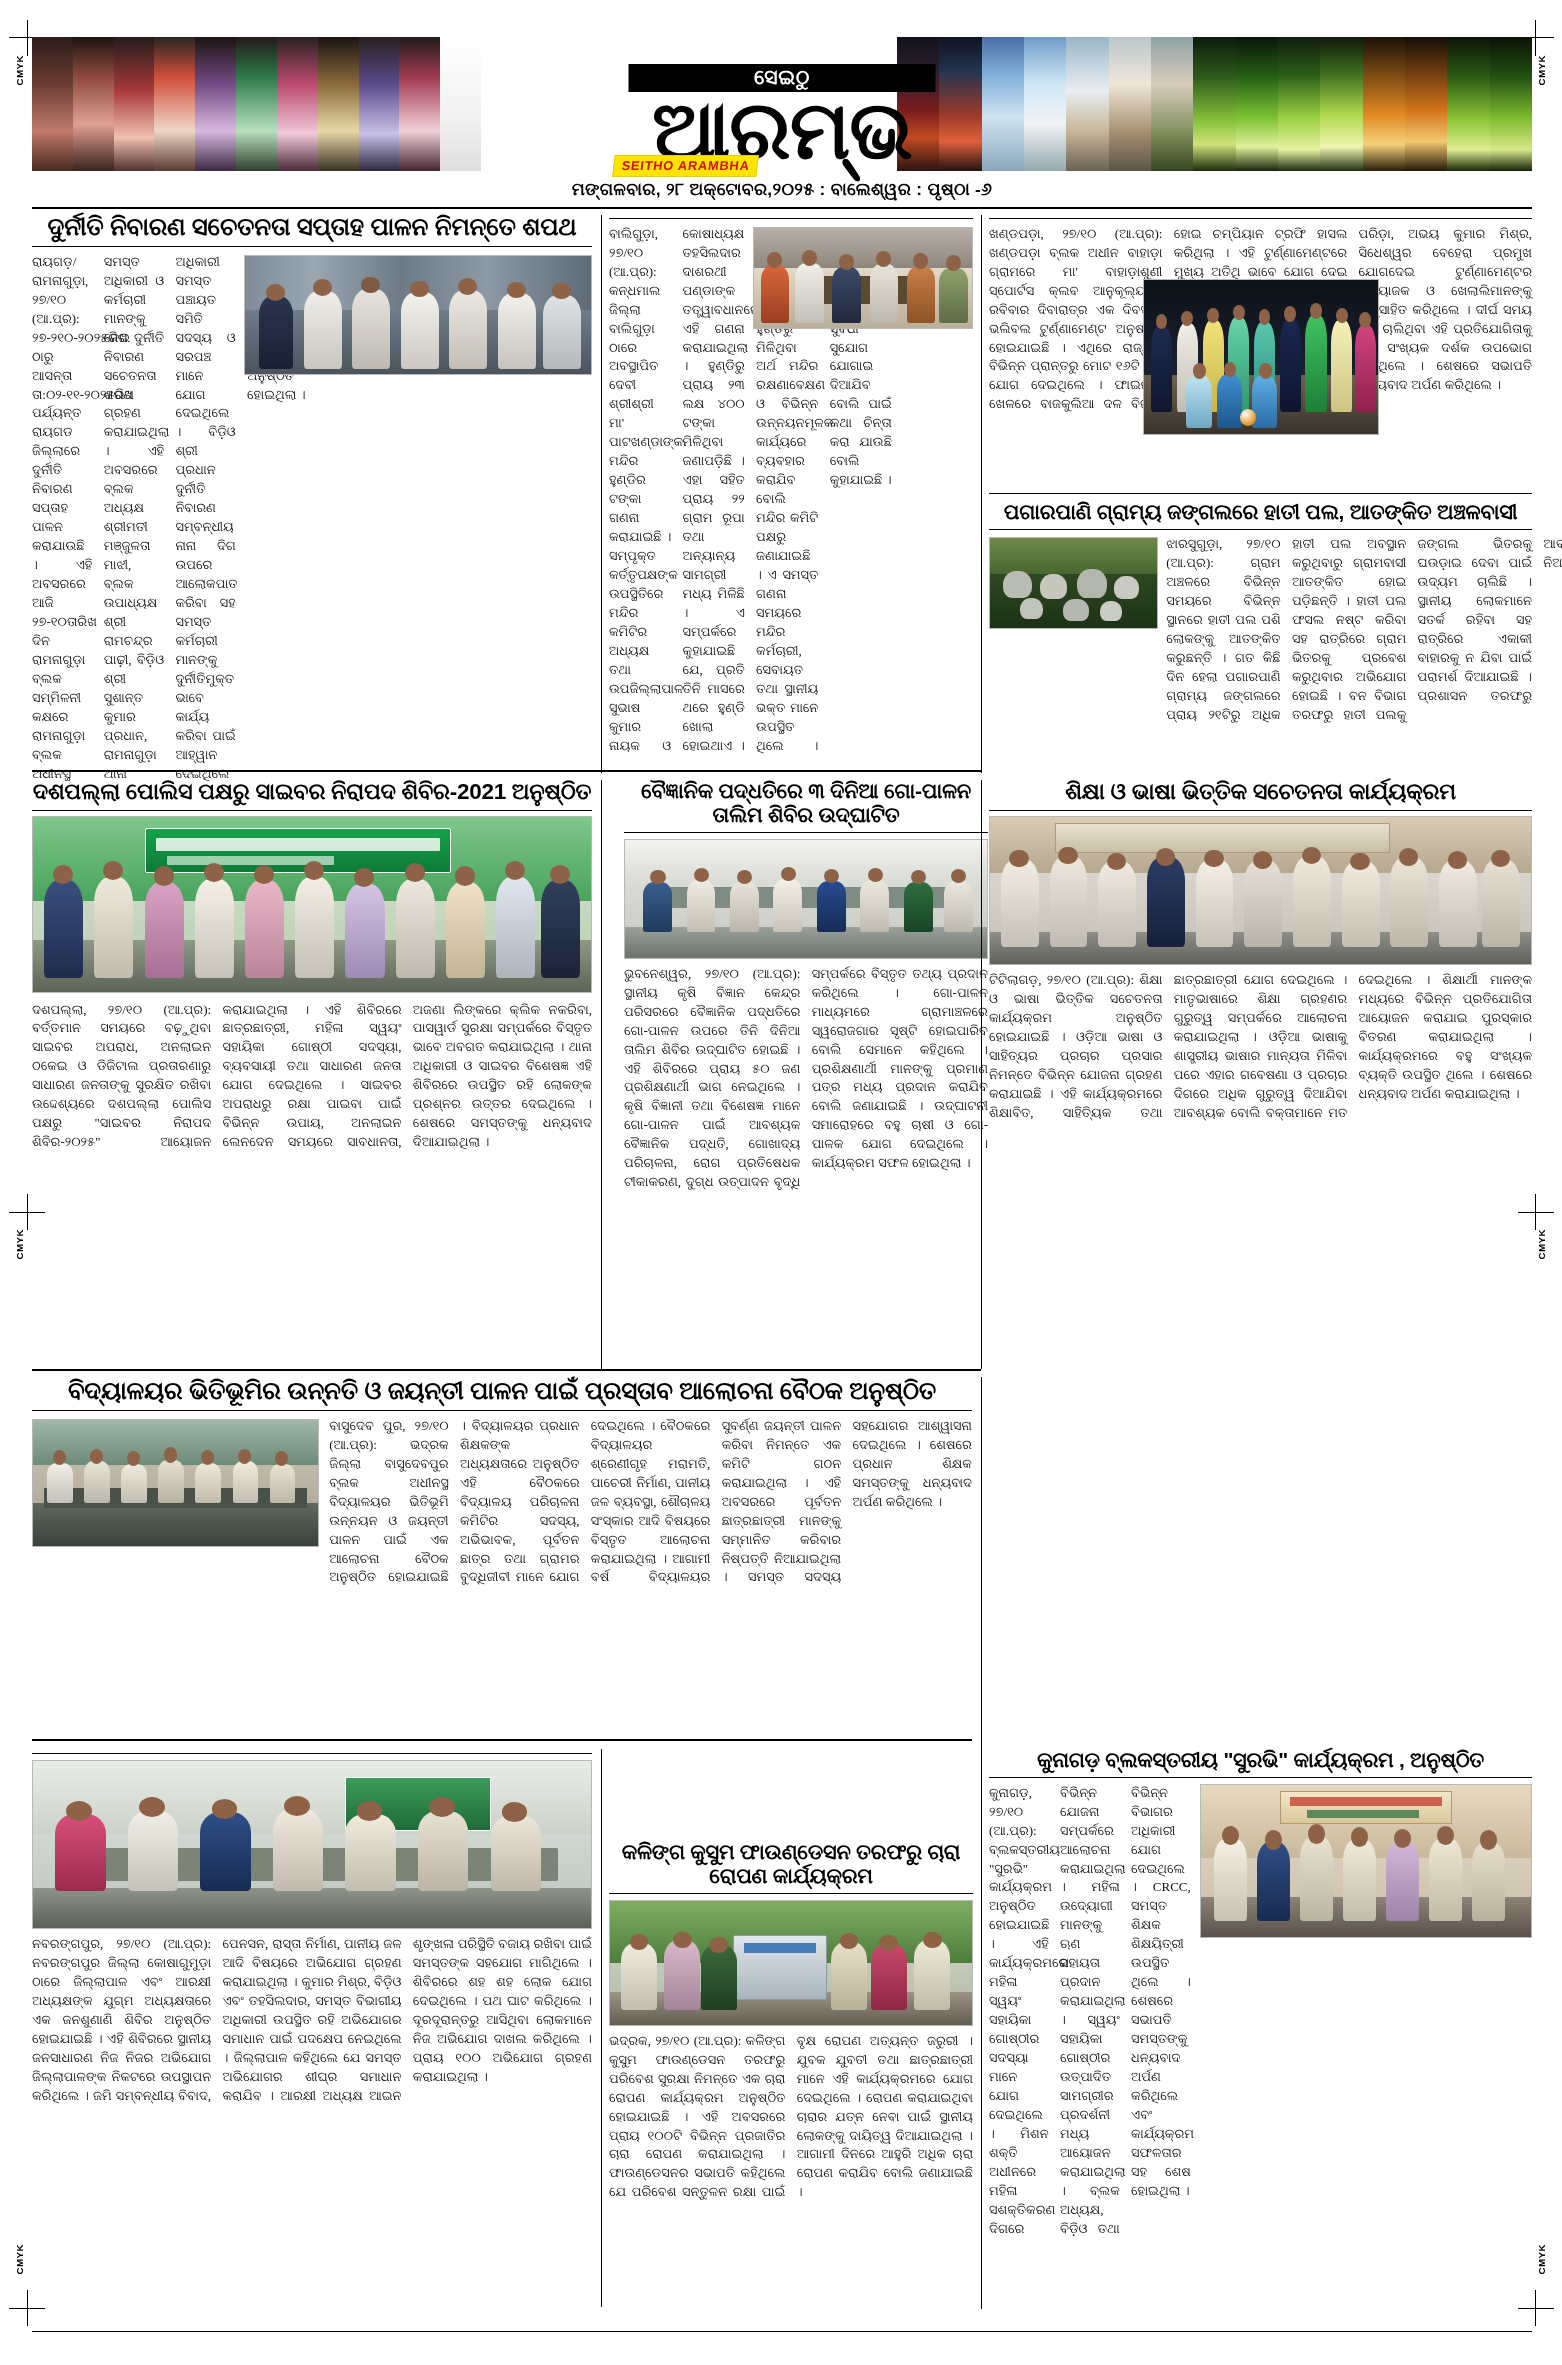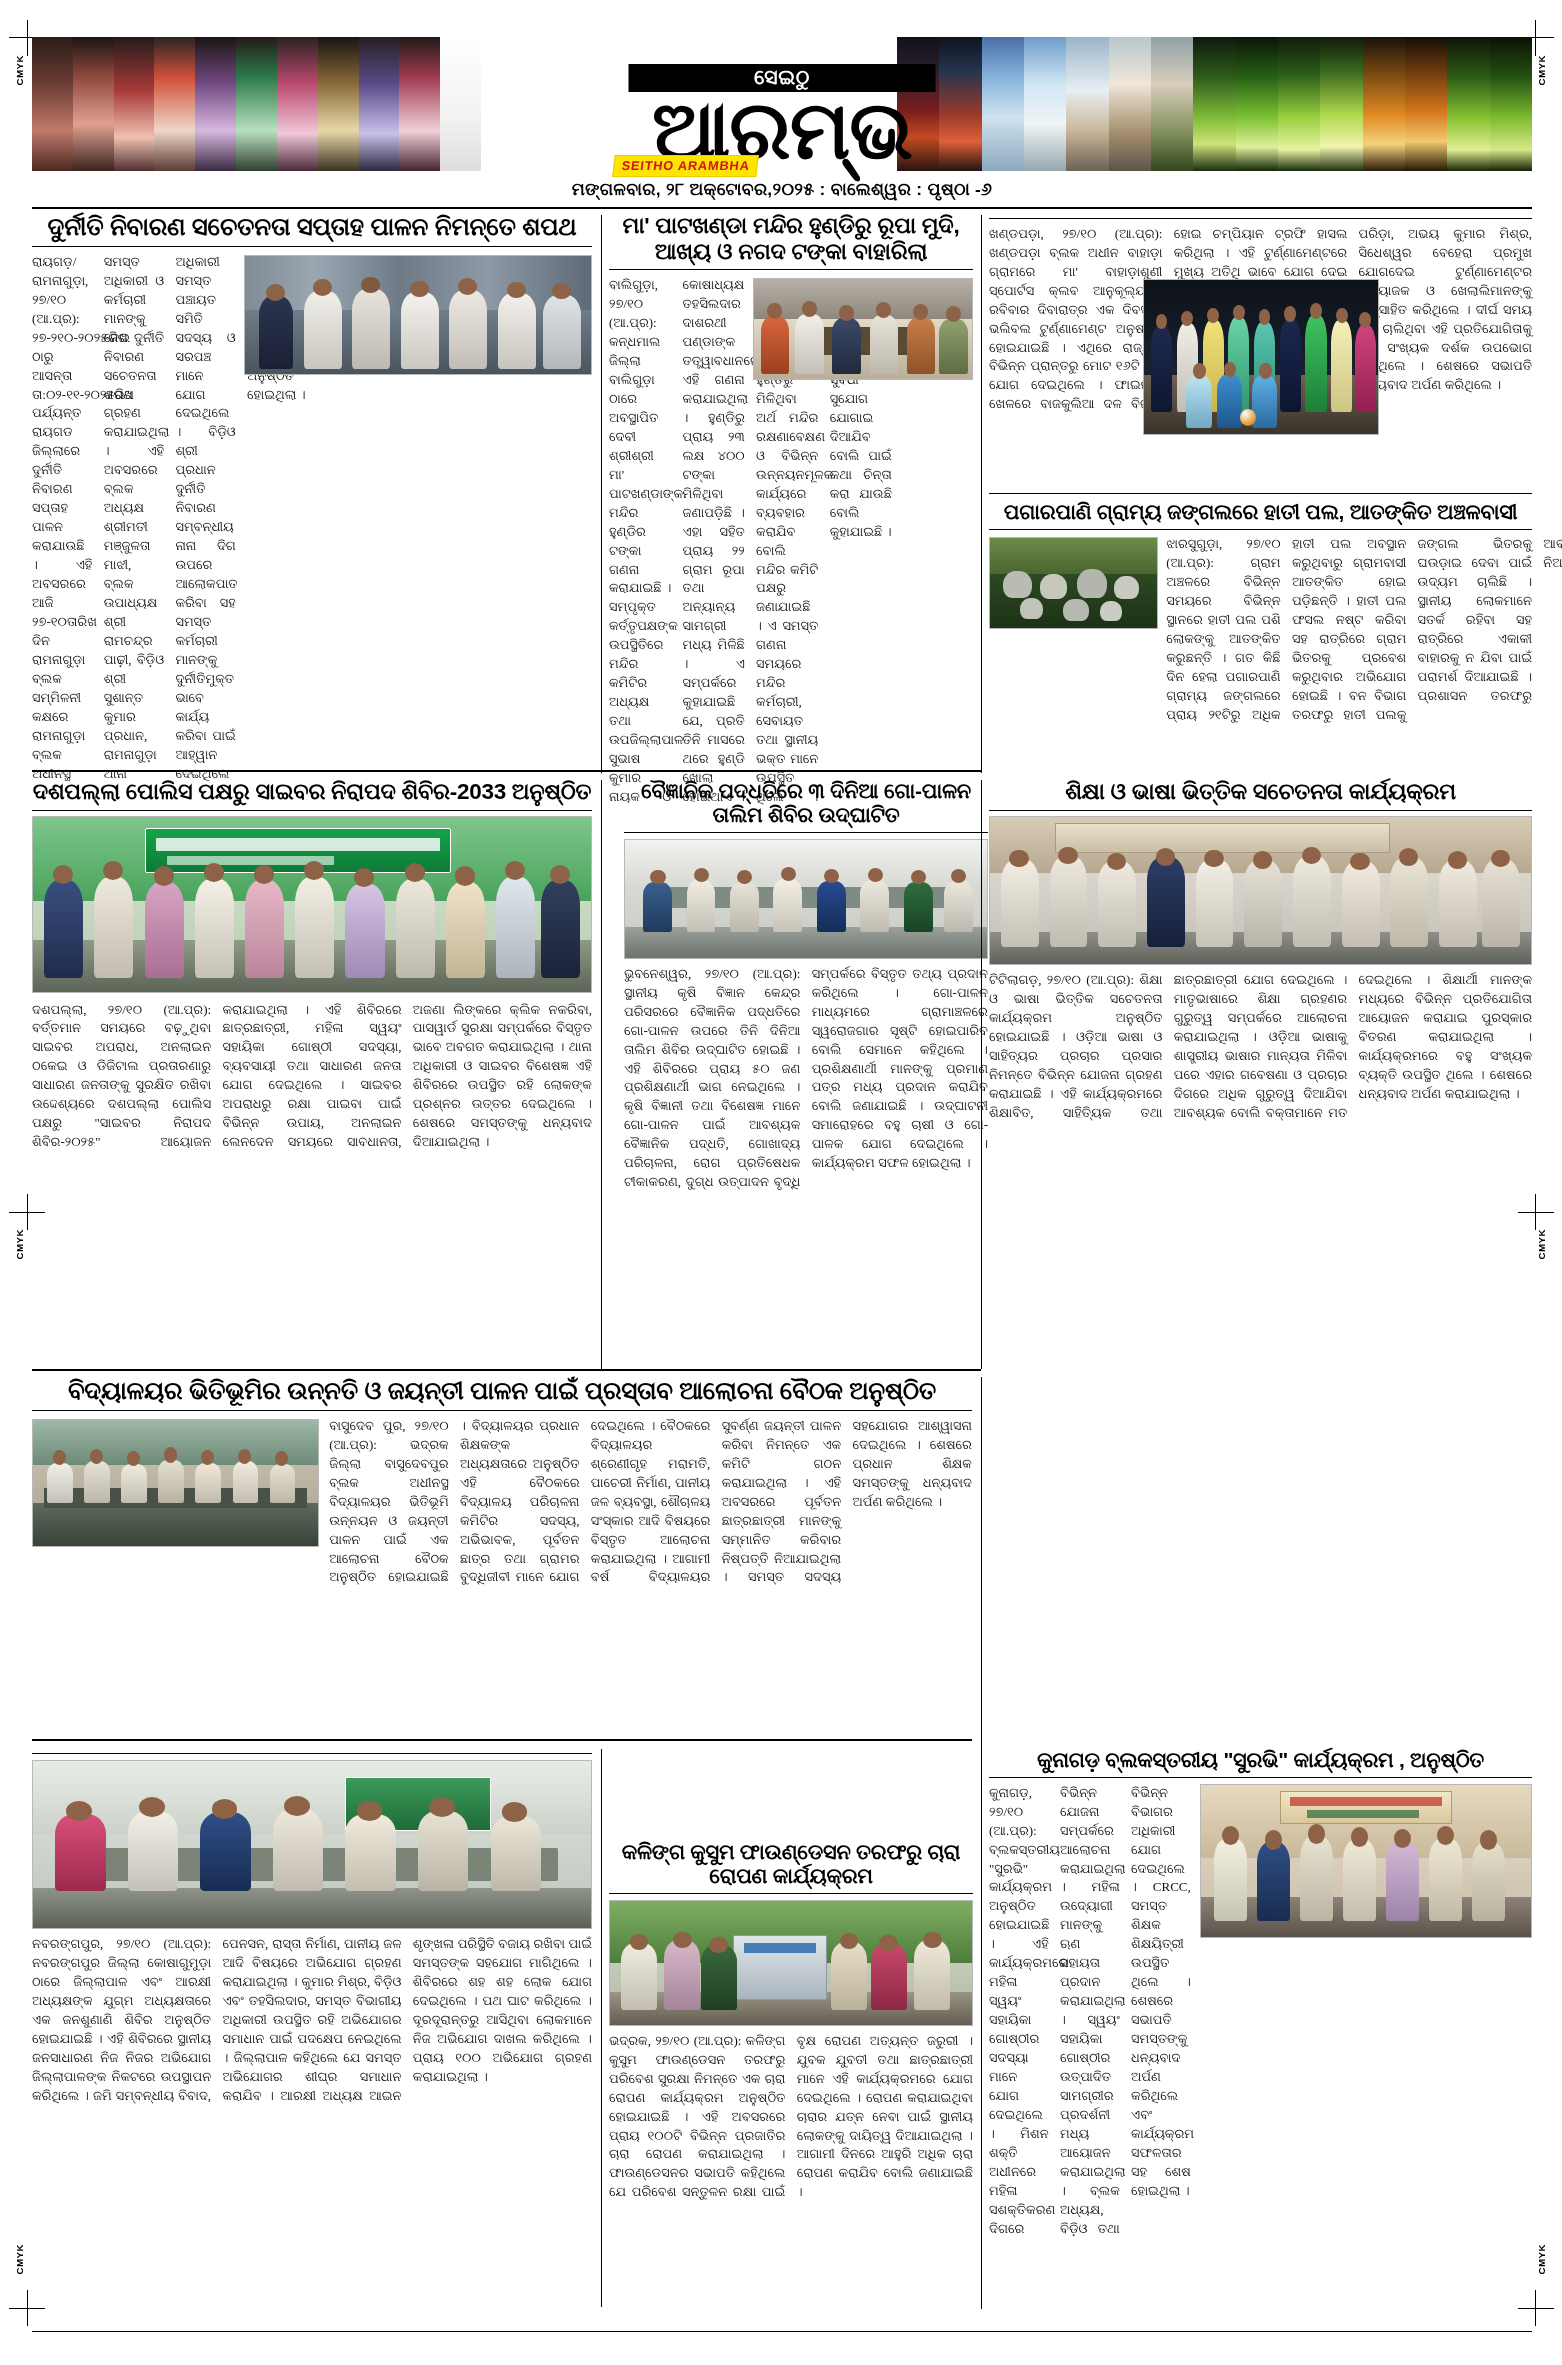--- a/index.html
+++ b/index.html
@@ -254,21 +254,20 @@
       <div class="head" style="left:88.6%;bottom:63%;width:5.5%;height:14%"></div>
     </div>
     <div class="body-cols c3" style="height:533px;">
       <p><span class="dateline-inline">ରାୟଗଡ଼/ ରାମନାଗୁଡ଼ା, ୨୭/୧୦ (ଆ.ପ୍ର)</span><span>: ୨୭-୨୧୦-୨୦୨୫ରିଖ ଠାରୁ ଆସନ୍ତା ତା:୦୨-୧୧-୨୦୨୫ରିଖ ପର୍ଯ୍ୟନ୍ତ ରାୟଗଡ ଜିଲ୍ଲାରେ ଦୁର୍ନୀତି ନିବାରଣ ସପ୍ତାହ ପାଳନ କରାଯାଉଛି । ଏହି ଅବସରରେ ଆଜି ୨୭-୧୦ତାରିଖ ଦିନ ରାମନାଗୁଡ଼ା ବ୍ଲକ ସମ୍ମିଳନୀ କକ୍ଷରେ ରାମନାଗୁଡ଼ା ବ୍ଲକ ଅଧୀନସ୍ଥ ସମସ୍ତ ଅଧିକାରୀ ଓ କର୍ମଚାରୀ ମାନଙ୍କୁ ନେଇ ଦୁର୍ନୀତି ନିବାରଣ ସଚେତନତା ଶପଥ ଗ୍ରହଣ କରାଯାଇଥିଲା । ଏହି ଅବସରରେ ବ୍ଲକ ଅଧ୍ୟକ୍ଷ ଶ୍ରୀମତୀ ମଞ୍ଜୁଳତା ମାଝୀ, ବ୍ଲକ ଉପାଧ୍ୟକ୍ଷ ଶ୍ରୀ ରାମଚନ୍ଦ୍ର ପାଢ଼ୀ, ବିଡ଼ିଓ ଶ୍ରୀ ସୁଶାନ୍ତ କୁମାର ପ୍ରଧାନ, ରାମନାଗୁଡ଼ା ଥାନା ଅଧିକାରୀ ସମସ୍ତ ପଞ୍ଚାୟତ ସମିତି ସଦସ୍ୟ ଓ ସରପଞ୍ଚ ମାନେ ଯୋଗ ଦେଇଥିଲେ । ବିଡ଼ିଓ ଶ୍ରୀ ପ୍ରଧାନ ଦୁର୍ନୀତି ନିବାରଣ ସମ୍ବନ୍ଧୀୟ ନାନା ଦିଗ ଉପରେ ଆଲୋକପାତ କରିବା ସହ ସମସ୍ତ କର୍ମଚାରୀ ମାନଙ୍କୁ ଦୁର୍ନୀତିମୁକ୍ତ ଭାବେ କାର୍ଯ୍ୟ କରିବା ପାଇଁ ଆହ୍ୱାନ ଦେଇଥିଲେ । ଶେଷରେ ସମସ୍ତଙ୍କୁ ଧନ୍ୟବାଦ ଅର୍ପଣ କରି ଏହି କାର୍ଯ୍ୟକ୍ରମ ଅନୁଷ୍ଠିତ ହୋଇଥିଲା ।</span></p>
     </div>
   </div>
 
   <div class="vrule" style="left:569px; top:178px; height:558px;"></div>
 
   <div class="block" style="left:577px; top:176px; width:364px;">
-    <div class="headline h-lg">ମା' ପାଟଖଣ୍ଡା ମନ୍ଦିର ହୁଣ୍ଡିରୁ ରୂପା ମୁଦି, ଆଖ୍ୟ ଓ ନଗଦ ଟଙ୍କା ବାହାରିଲା</div>
     <div style="height:5.1px"></div>
     <div class="hr-thin"></div>
     <div style="height:6.1px"></div>
     <div class="photo" style="width:220px; height:102px; float:right; margin:2px 0 5.1px 8.2px;">
       <div class="sky" style="height:40%; background:linear-gradient(#b7b0a6,#8d877e)"></div>
       <div class="ground" style="height:60%; background:linear-gradient(#e2d9c8,#b9ae99)"></div>
       <div style="position:absolute;left:26%;top:48%;width:48%;height:28%;background:#5a4a32;border-radius:2px"></div>
       <div style="position:absolute;left:3%;bottom:5%;width:13%;height:58%;background:linear-gradient(#d8663a,#9a3f22);border-radius:38% 38% 8% 8%/26% 26% 6% 6%"></div>
       <div class="head" style="left:6%;bottom:60%;width:7%;height:16%"></div>
       <div style="position:absolute;left:19%;bottom:5%;width:13%;height:60%;background:linear-gradient(#f2efe8,#c4c0b8);border-radius:38% 38% 8% 8%/26% 26% 6% 6%"></div>
@@ -348,21 +347,21 @@
     <div class="body-cols c3" style="height:205px;">
       <p><span class="dateline-inline">ଝାରସୁଗୁଡ଼ା, ୨୭/୧୦ (ଆ.ପ୍ର)</span><span>: ଗ୍ରାମ ଅଞ୍ଚଳରେ ବିଭିନ୍ନ ସମୟରେ ବିଭିନ୍ନ ସ୍ଥାନରେ ହାତୀ ପଲ ପଶି ଲୋକଙ୍କୁ ଆତଙ୍କିତ କରୁଛନ୍ତି । ଗତ କିଛି ଦିନ ହେଲା ପଗାରପାଣି ଗ୍ରାମ୍ୟ ଜଙ୍ଗଲରେ ପ୍ରାୟ ୨୧ଟିରୁ ଅଧିକ ହାତୀ ପଲ ଅବସ୍ଥାନ କରୁଥିବାରୁ ଗ୍ରାମବାସୀ ଆତଙ୍କିତ ହୋଇ ପଡ଼ିଛନ୍ତି । ହାତୀ ପଲ ଫସଲ ନଷ୍ଟ କରିବା ସହ ରାତ୍ରିରେ ଗ୍ରାମ ଭିତରକୁ ପ୍ରବେଶ କରୁଥିବାର ଅଭିଯୋଗ ହୋଇଛି । ବନ ବିଭାଗ ତରଫରୁ ହାତୀ ପଲକୁ ଜଙ୍ଗଲ ଭିତରକୁ ଘଉଡ଼ାଇ ଦେବା ପାଇଁ ଉଦ୍ୟମ ଚାଲିଛି । ସ୍ଥାନୀୟ ଲୋକମାନେ ସତର୍କ ରହିବା ସହ ରାତ୍ରିରେ ଏକାକୀ ବାହାରକୁ ନ ଯିବା ପାଇଁ ପରାମର୍ଶ ଦିଆଯାଇଛି । ପ୍ରଶାସନ ତରଫରୁ ଆବଶ୍ୟକ ପଦକ୍ଷେପ ନିଆଯାଉଛି ।</span></p>
     </div>
   </div>
 
   <div class="block" style="left:0; top:733px; width:949px;">
     <div class="hr-thick"></div>
   </div>
 
   <div class="block" style="left:0; top:742px; width:560px;">
-    <div class="headline h-lg">ଦଶପଲ୍ଲା ପୋଲିସ ପକ୍ଷରୁ ସାଇବର ନିରାପଦ ଶିବିର-2033 ଅନୁଷ୍ଠିତ</div>
+    <div class="headline h-lg">ଦଶପଲ୍ଲା ପୋଲିସ ପକ୍ଷରୁ ସାଇବର ନିରାପଦ ଶିବିର-2021 ଅନୁଷ୍ଠିତ</div>
     <div style="height:5.1px"></div>
     <div class="hr-thin"></div>
     <div style="height:6.1px"></div>
     <div class="photo" style="width:560px; height:177px; margin:0 0 7.2px 0;">
       <div style="position:absolute;inset:0;background:linear-gradient(#d8e6d2,#b6ccb0)"></div>
       <div style="position:absolute;left:0;right:0;top:0;height:48%;background:linear-gradient(#7fc68a,#49a35c)"></div>
       <div style="position:absolute;left:20%;top:6%;width:55%;height:26%;background:linear-gradient(#16a34a,#0e7a36);border:1.5px solid #fff;border-radius:2px"></div>
       <div style="position:absolute;left:22%;top:12%;width:51%;height:7%;background:rgba(255,255,255,.82);border-radius:1px"></div>
       <div style="position:absolute;left:24%;top:22%;width:30%;height:5%;background:rgba(255,255,255,.6);border-radius:1px"></div>
       <div style="position:absolute;left:0;right:0;bottom:0;height:30%;background:linear-gradient(#8e9a85,#5c6456)"></div>

